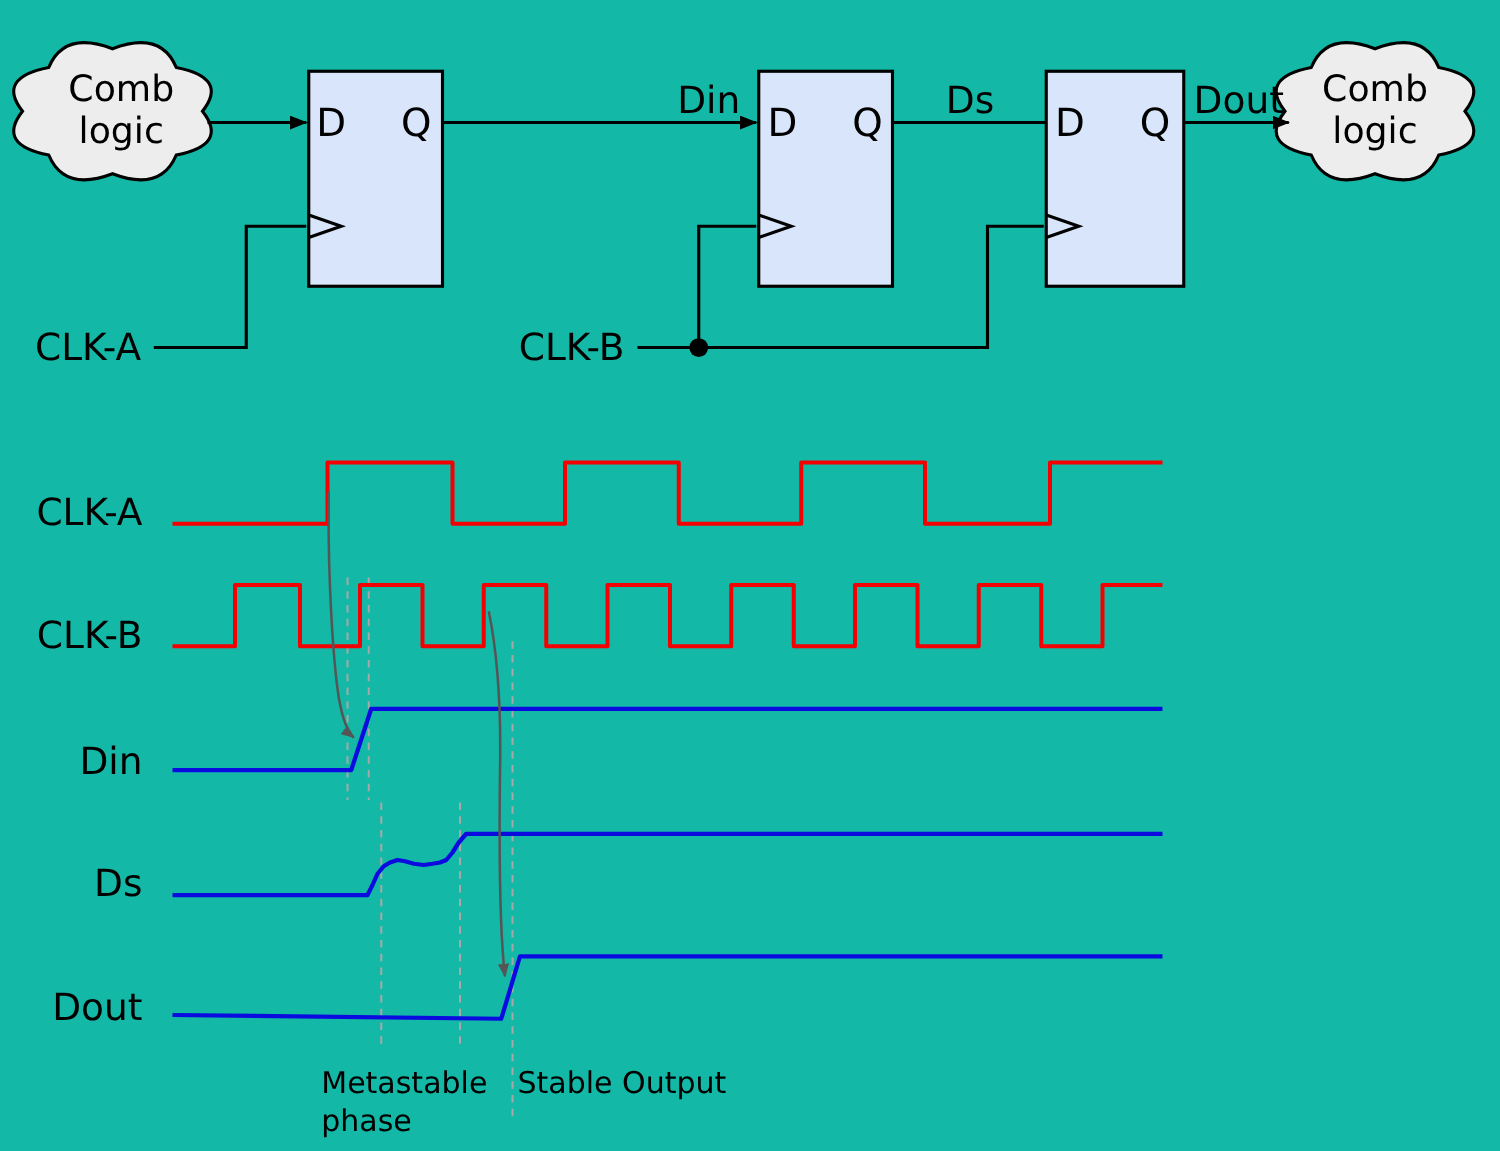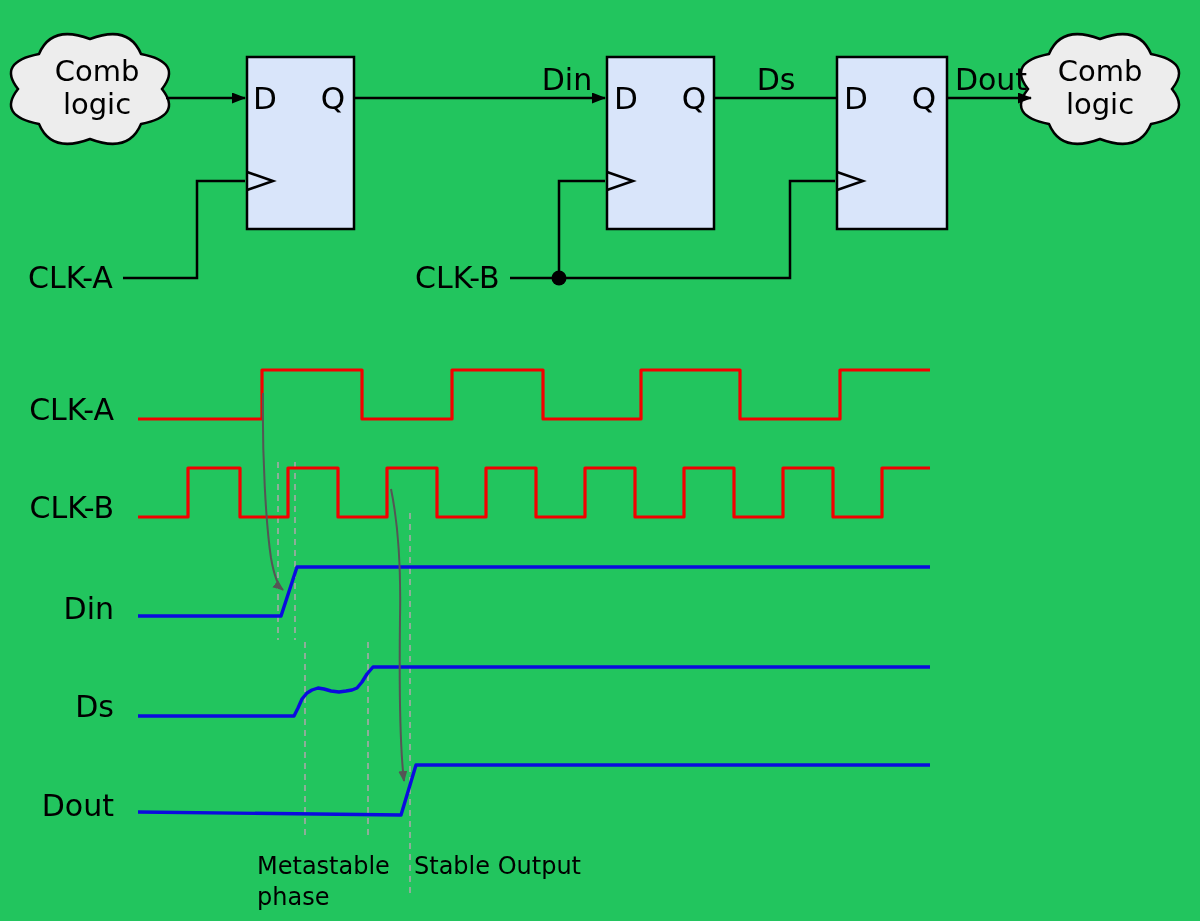--- a/index.html
+++ b/index.html
@@ -1,16 +1,16 @@
 <!DOCTYPE html>
 <html><head>
 <meta charset="utf-8">
 <style>
   html,body{margin:0;padding:0;background:#ffffff;}
-  .stage{position:relative;width:1200px;height:921px;background:#22c55e;
+  .stage{position:relative;width:1200px;height:921px;background:#14b8a6;
          font-family:"DejaVu Sans","Liberation Sans",sans-serif;}
   svg{display:block}
   text{fill:#000;}
   .sig-label{font-size:30px;}
   .annot{font-size:24px;}
   .cloud-label{font-size:29px;}
   .pin-label{font-size:31px;}
   .net-label{font-size:30px;}
 </style>
 </head>

